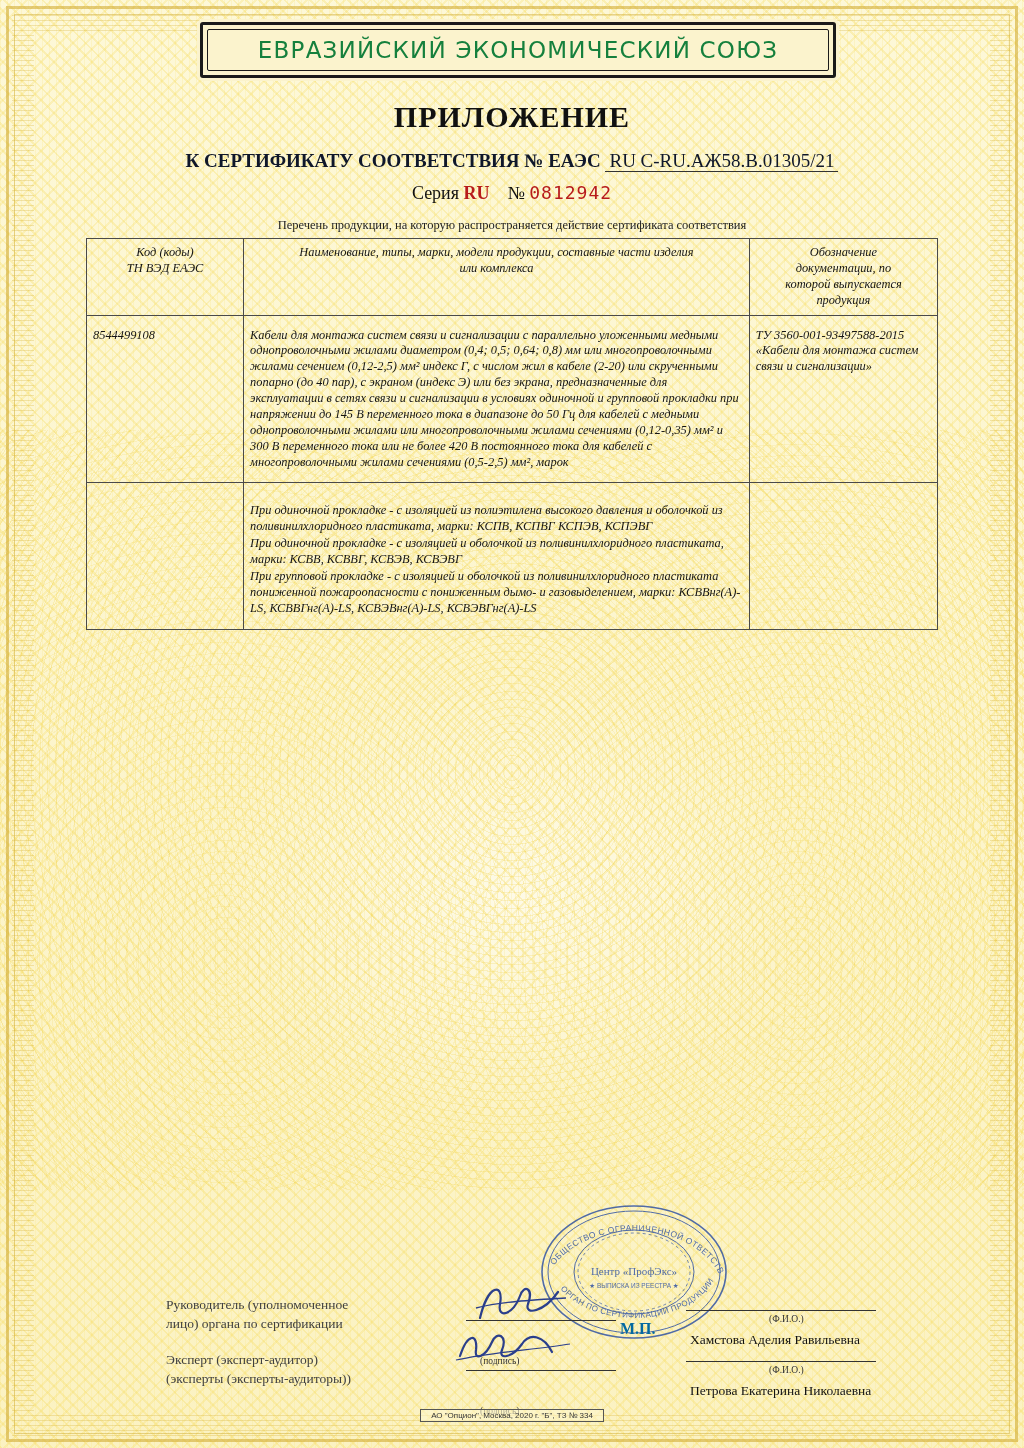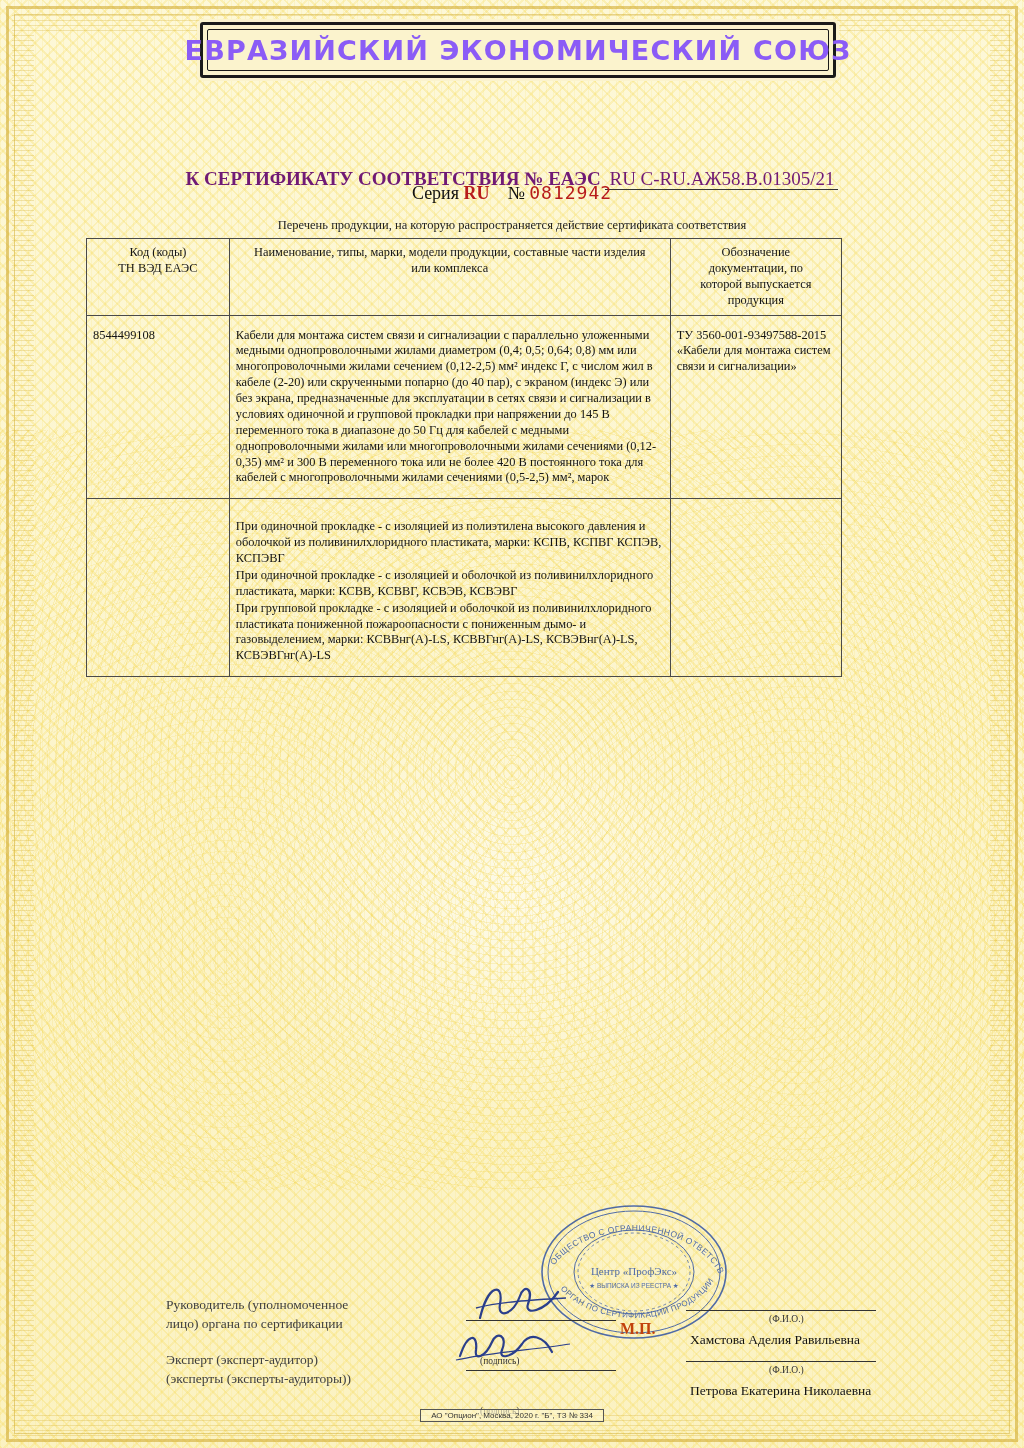--- a/index.html
+++ b/index.html
@@ -60,57 +60,58 @@
     border-radius:3px;
     box-shadow:0 0 0 3px #fbf3cd;
     display:flex;align-items:center;justify-content:center;
   }
   .banner-inner{
     position:absolute;inset:4px;border:1px solid #1a1a1a;border-radius:2px;
   }
   .banner-text{
     position:relative;
     font-family:"DejaVu Sans", sans-serif;
-    font-weight:bold;
-    font-size:27px;
+    font-weight:normal;
+    font-size:23px;
     letter-spacing:1.2px;
-    color:#8b5cf6;
+    color:#15803d;
     white-space:nowrap;
   }
 
   .title{
     position:absolute;top:100px;left:0;right:0;text-align:center;
     font-size:30px;font-weight:bold;letter-spacing:1px;color:#111;
   }
   .subtitle-row{
-    position:absolute;top:168px;left:0;right:0;text-align:center;
-    font-size:19px;font-weight:bold;color:#701a75;
+    position:absolute;top:150px;left:0;right:0;text-align:center;
+    font-size:19px;font-weight:bold;color:#0f172a;
   }
   .subtitle-row .num{
     font-weight:normal;border-bottom:1px solid #333;padding:0 4px;
   }
   .series-row{
     position:absolute;top:182px;left:0;right:0;text-align:center;
     font-size:18px;color:#111;
   }
   .series-row .ru{color:#b71b1b;font-weight:bold;}
   .series-row .serial{
     color:#b71b1b;font-family:"DejaVu Sans Mono", monospace;
     font-size:18px;letter-spacing:1px;
   }
   .lead{
     position:absolute;top:218px;left:0;right:0;text-align:center;
     font-size:12.5px;color:#222;
   }
 
   
   table.prod{
-    position:absolute;left:86px;top:238px;width:756px;
+    position:absolute;left:86px;top:238px;width:852px;
     border-collapse:collapse;
     background:rgba(255,255,255,0);
+    font-style:italic;
   }
   table.prod th, table.prod td{
     border:1px solid #4a4a4a;
     vertical-align:top;
     padding:12px 6px;
     font-size:12.4px;
     line-height:1.28;
     color:#141414;
   }
   table.prod th{
@@ -124,21 +125,21 @@
   p.pl{margin:8px 0 0 0;}
   p.pl + p.pl{margin-top:1px;}
 
   
   .sig{position:absolute;left:0;top:1280px;width:100%;}
   .sig-row{position:absolute;font-size:13.5px;color:#404040;}
   .sig-l1{left:166px;top:17px;}
   .sig-l2{left:166px;top:36px;}
   .sig-l3{left:166px;top:72px;}
   .sig-l4{left:166px;top:91px;}
-  .mp{position:absolute;left:620px;top:40px;font-size:16px;font-weight:bold;color:#c2410c;}
+  .mp{position:absolute;left:620px;top:40px;font-size:16px;font-weight:bold;color:#0369a1;}
   .sign-label{position:absolute;font-size:9.5px;color:#333;margin-top:32px;}
   .sign-label.a{left:480px;top:44px;}
   .sign-label.b{left:480px;top:94px;}
   .fio{position:absolute;font-size:13.5px;color:#111;margin-top:40px;}
   .fio.a{left:690px;top:12px;}
   .fio.b{left:690px;top:63px;}
   .fio-lbl{position:absolute;font-size:9.5px;color:#333;padding-left:7px;}
   .fio-lbl.a{left:762px;top:34px;}
   .fio-lbl.b{left:762px;top:85px;}
   .sig-line{position:absolute;border-bottom:1px solid #333;height:0;}
@@ -178,20 +179,21 @@
 <div class="frame"></div>
 <div class="frame-deco"></div>
 
 <div class="page">
 
   <div class="banner">
     <div class="banner-inner"></div>
     <div class="banner-text">ЕВРАЗИЙСКИЙ ЭКОНОМИЧЕСКИЙ СОЮЗ</div>
   </div>
 
+  <div class="title">ПРИЛОЖЕНИЕ</div>
 
   <div class="subtitle-row">
     <span>К СЕРТИФИКАТУ СООТВЕТСТВИЯ № ЕАЭС</span>
     <span class="num">RU C-RU.АЖ58.В.01305/21</span>
   </div>
 
   <div class="series-row">
     <span>Серия</span>
     <span class="ru">RU</span>
     &nbsp;&nbsp;

